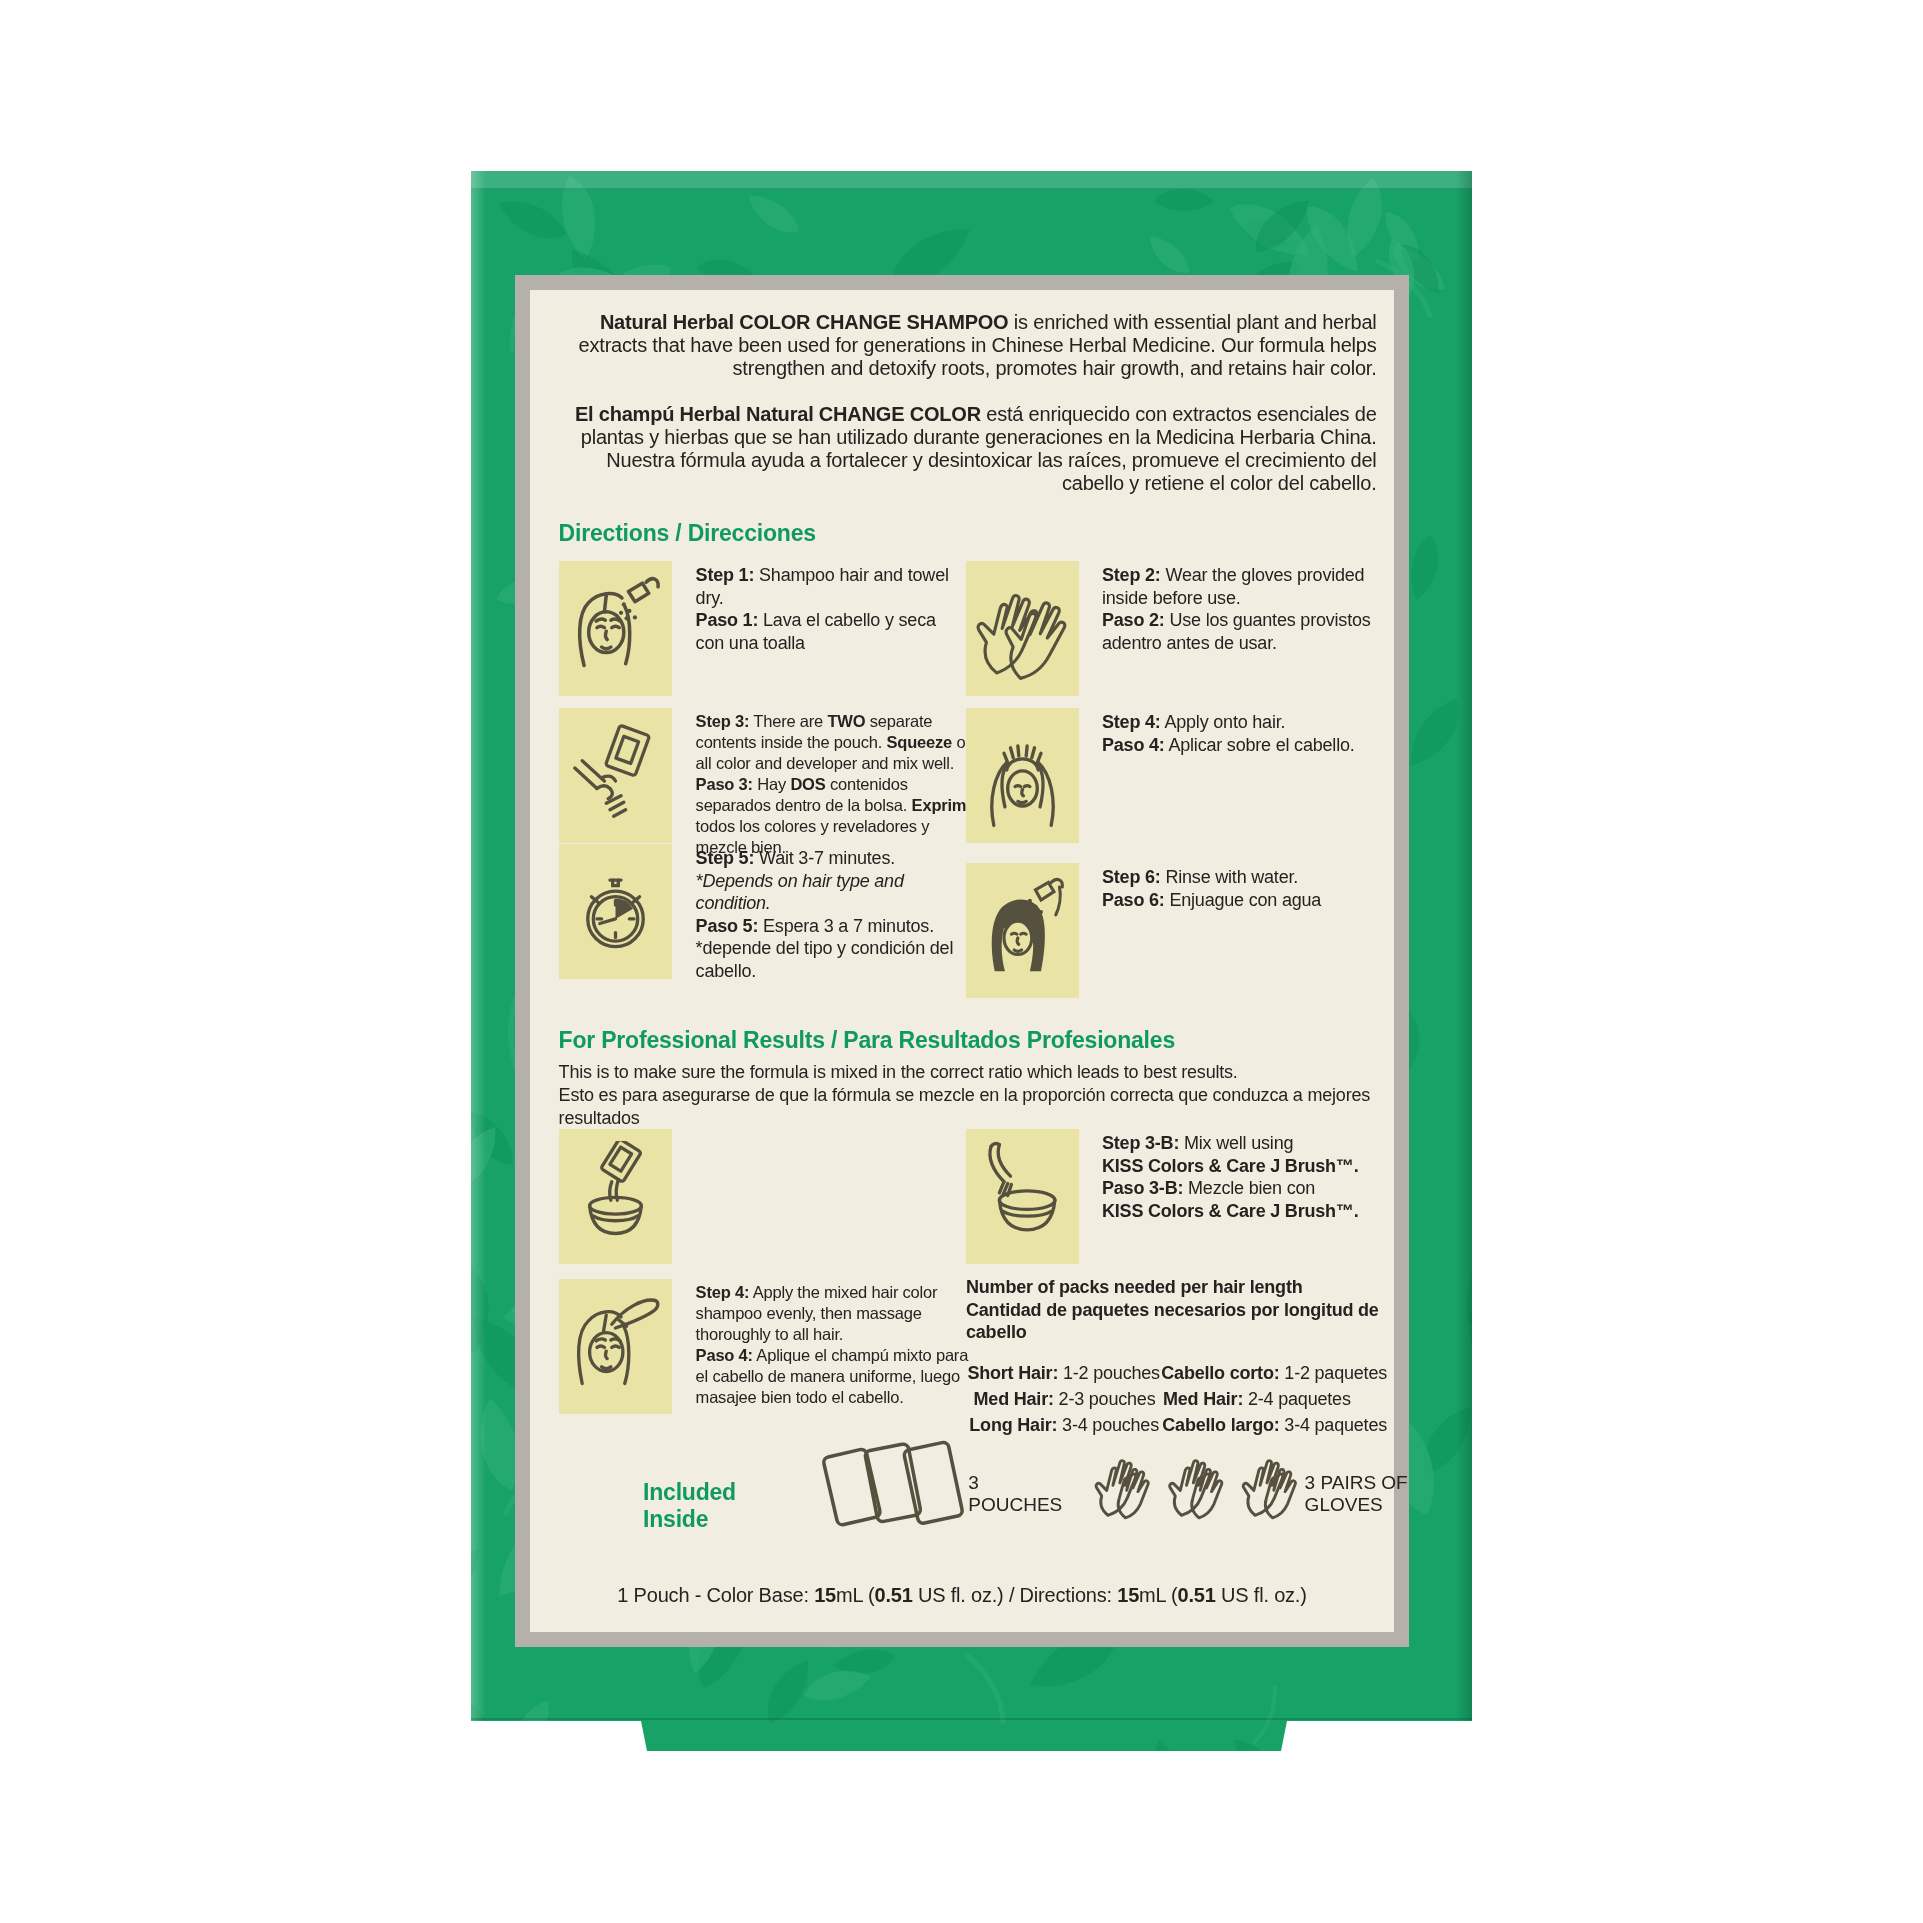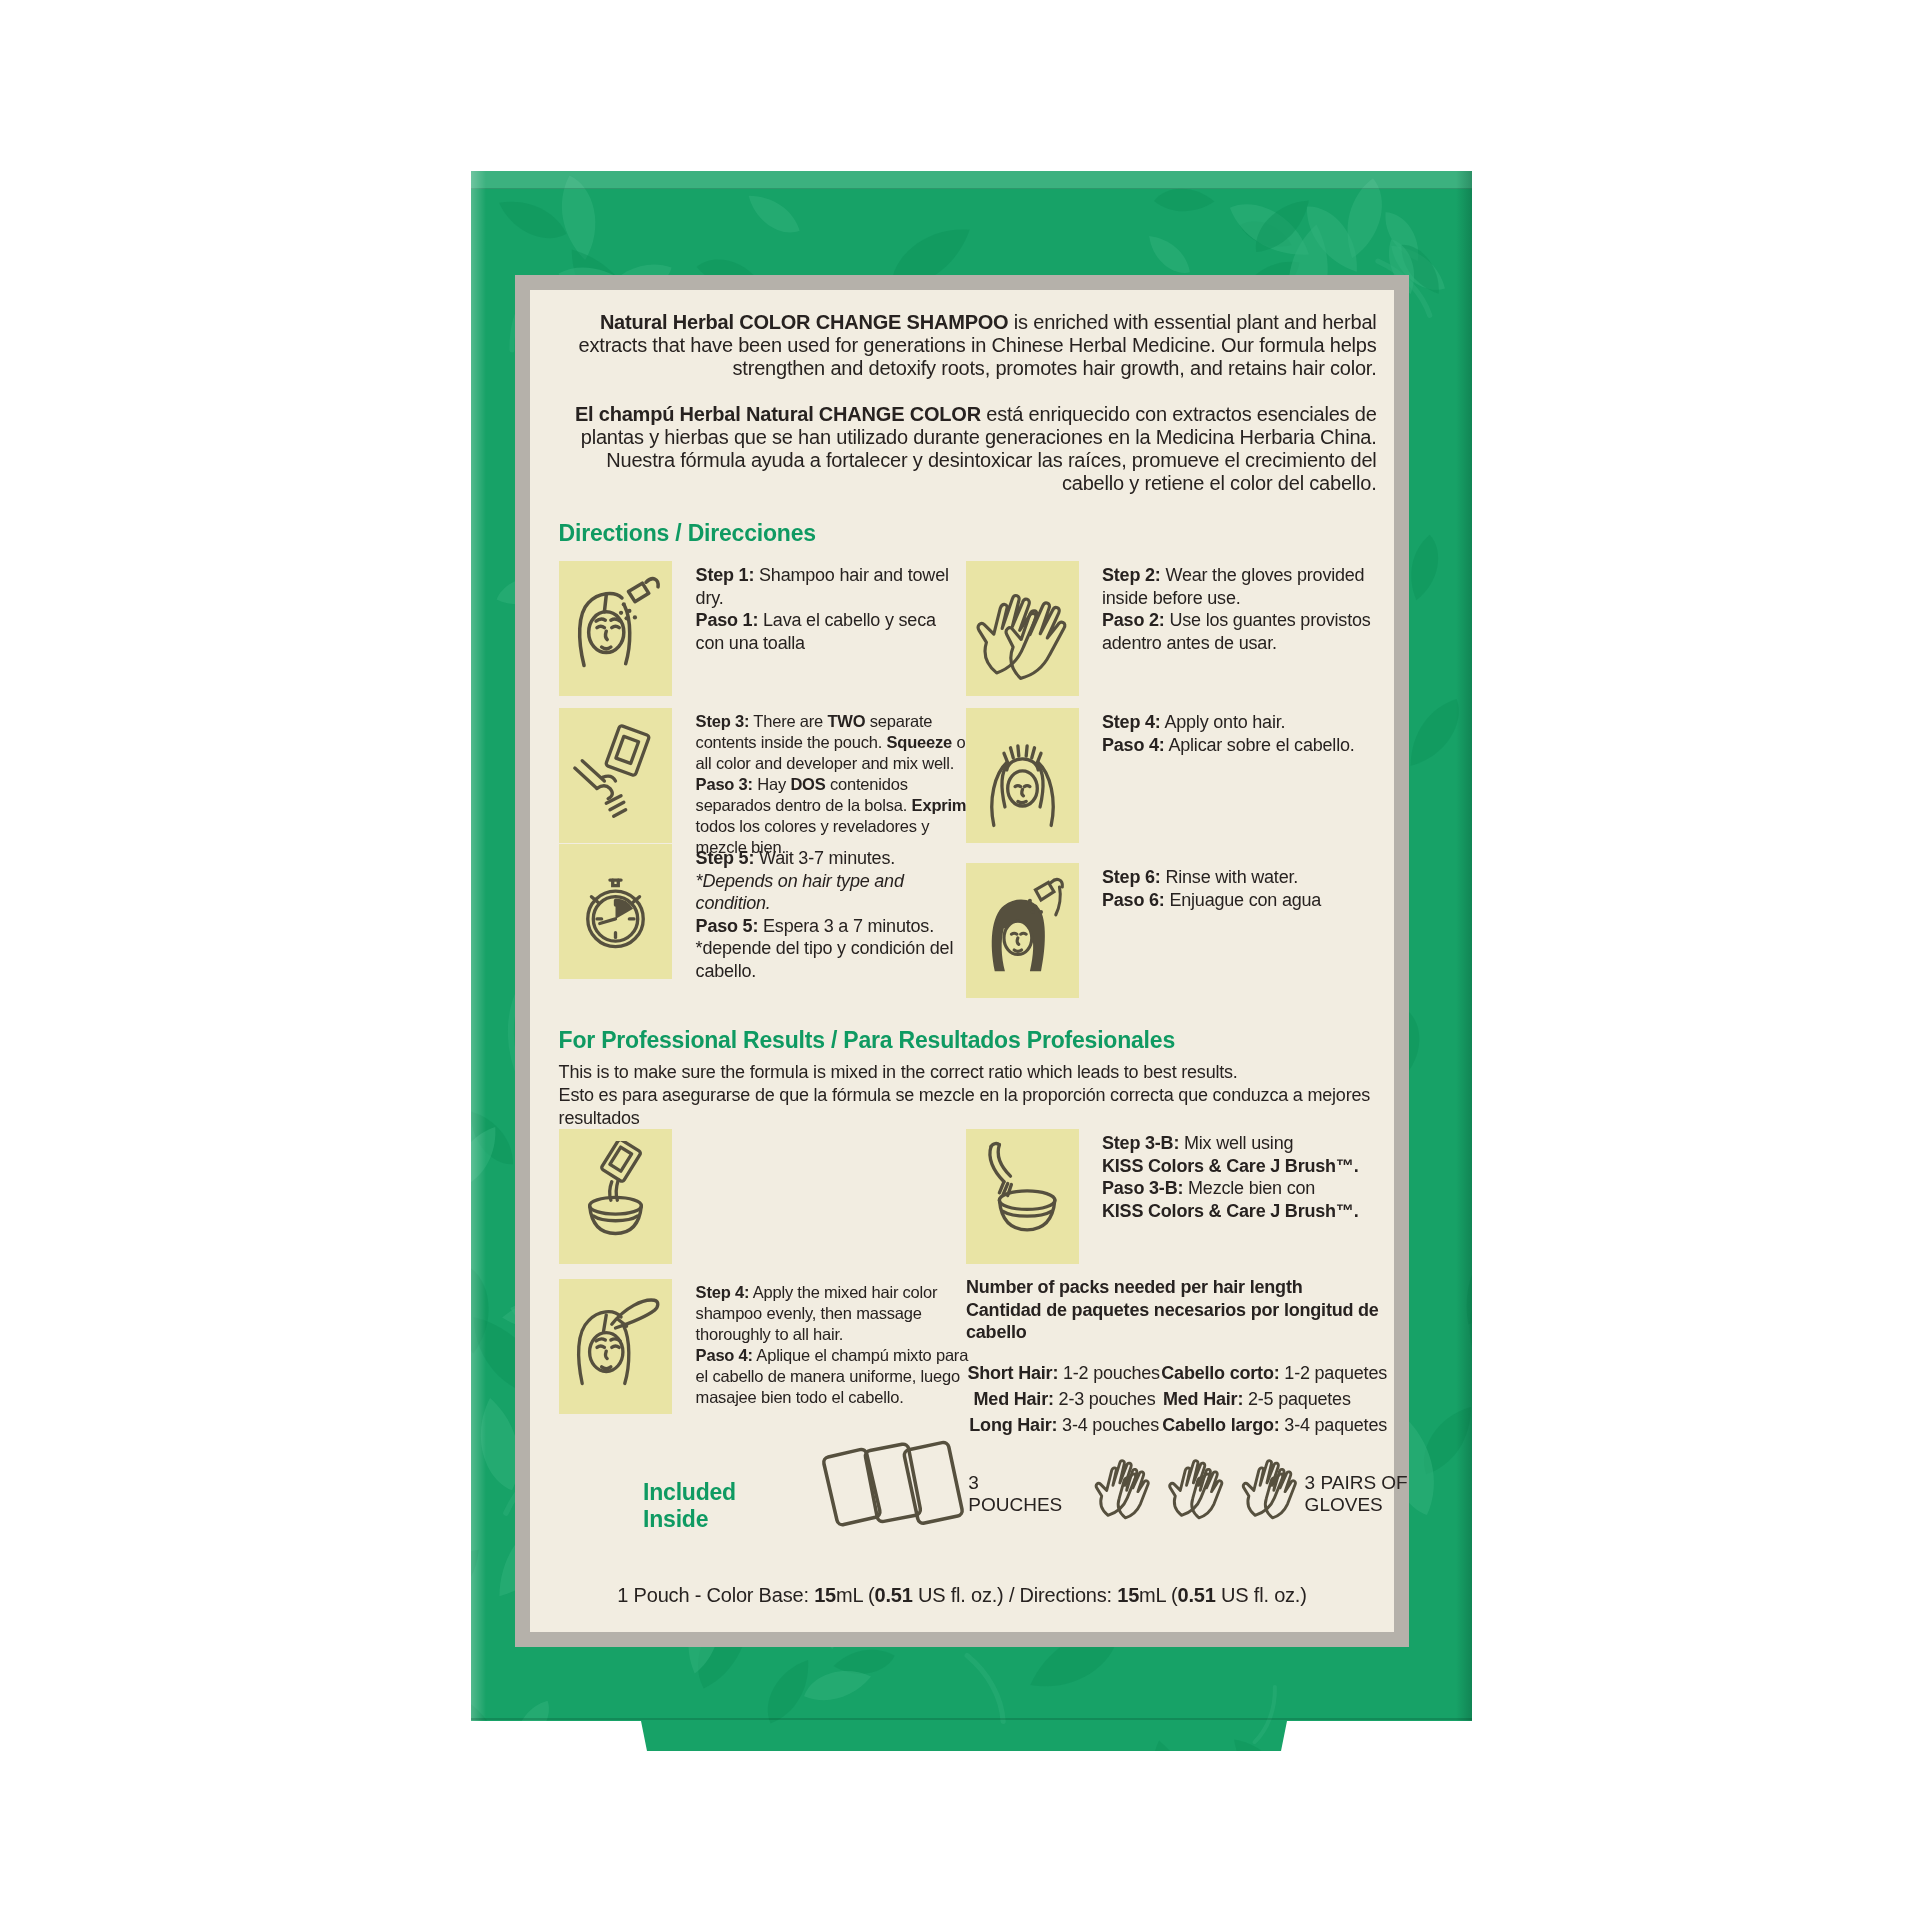--- a/index.html
+++ b/index.html
@@ -481,21 +481,21 @@
         <div class="packs">
           <div class="packs-title">Number of packs needed per hair length</div>
           <div class="packs-title">Cantidad de paquetes necesarios por longitud de cabello</div>
           <div class="pack-rows">
             <div class="pack-row">
               <span class="pair en"><span class="b">Short Hair:</span><span> 1-2 pouches</span></span>
               <span class="pair es"><span class="b">Cabello corto:</span><span> 1-2 paquetes</span></span>
             </div>
             <div class="pack-row">
               <span class="pair en"><span class="b">Med Hair:</span><span> 2-3 pouches</span></span>
-              <span class="pair es"><span class="b">Med Hair:</span><span> 2-5 paquetes</span></span>
+              <span class="pair es"><span class="b">Med Hair:</span><span> 2-4 paquetes</span></span>
             </div>
             <div class="pack-row">
               <span class="pair en"><span class="b">Long Hair:</span><span> 3-4 pouches</span></span>
               <span class="pair es"><span class="b">Cabello largo:</span><span> 3-4 paquetes</span></span>
             </div>
           </div>
         </div>
 
         <div class="included">
           <div class="included-label">Included Inside</div>

